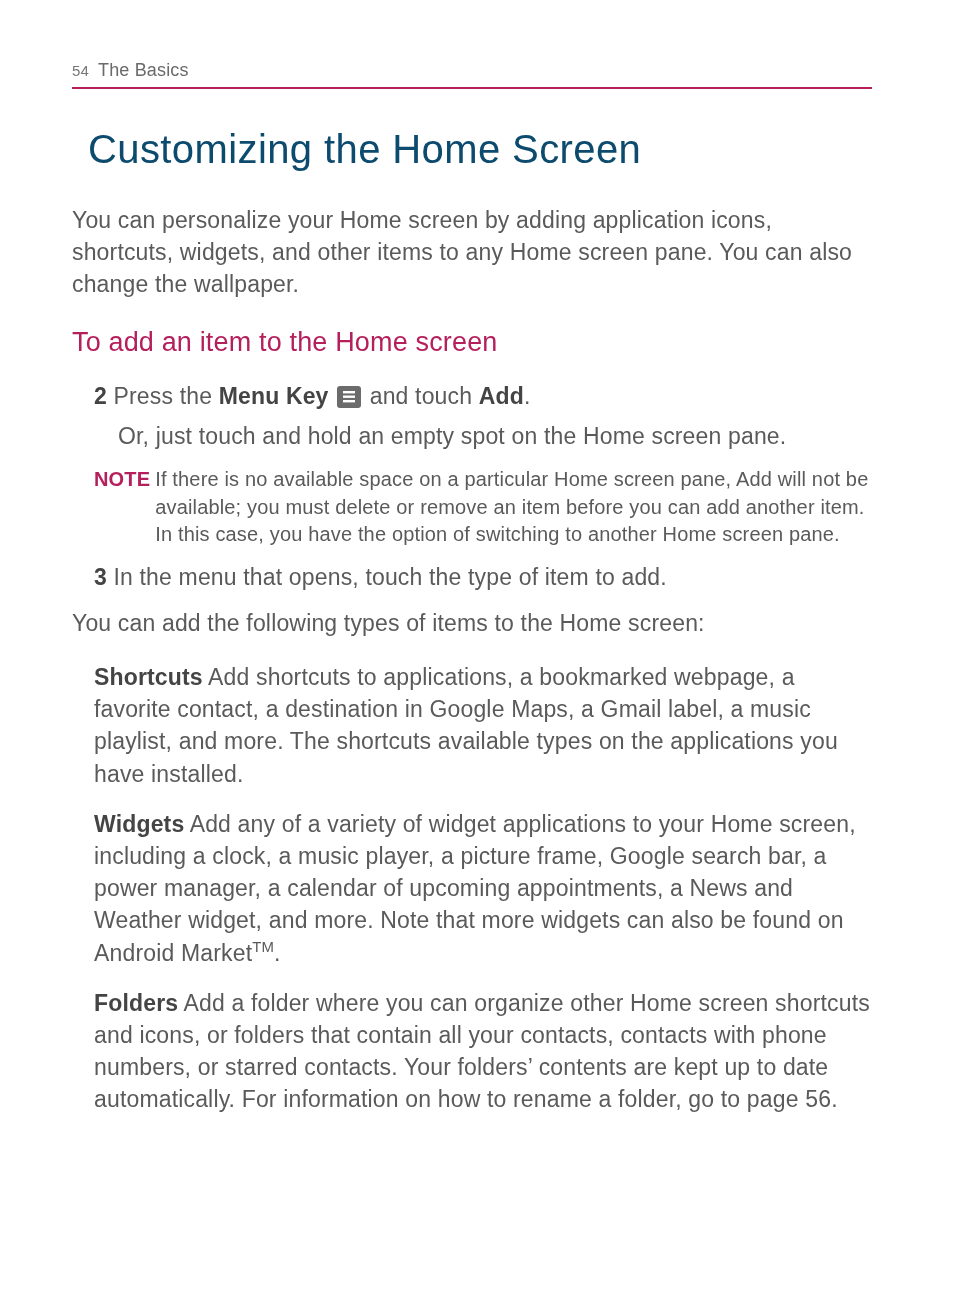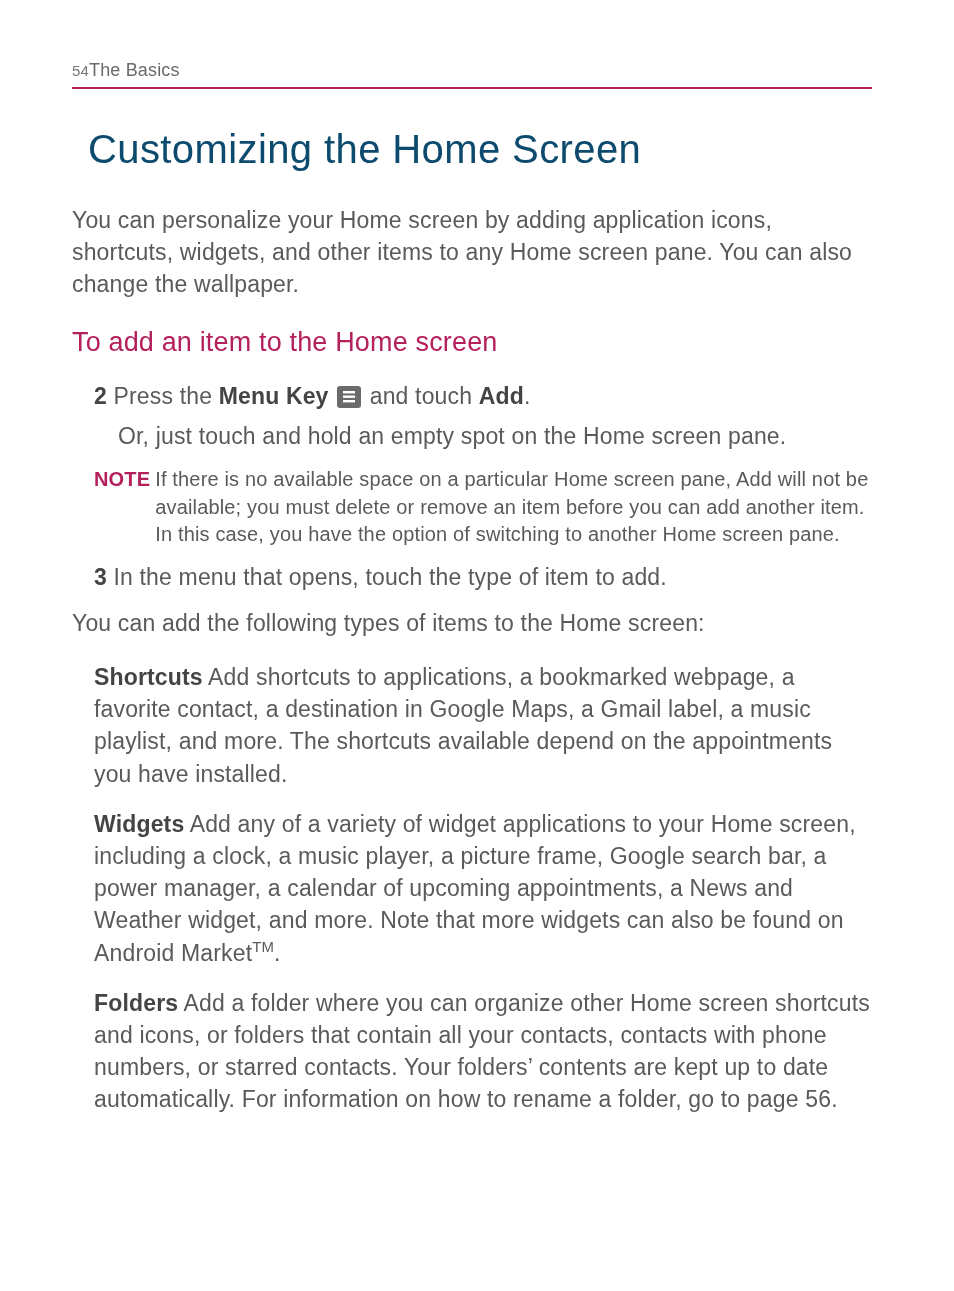--- a/index.html
+++ b/index.html
@@ -11,20 +11,21 @@
     font-weight: 300;
     color: #5a5a5a;
     letter-spacing: 0.01em;
   }
   .page {
     padding: 60px 82px 0 72px;
   }
   .running-head {
     display: flex;
     align-items: baseline;
+    gap: 9px;
     border-bottom: 2px solid #b41f5c;
     padding-bottom: 6px;
     margin-bottom: 38px;
   }
   .running-head .page-no {
     font-size: 15px;
     color: #777;
   }
   .running-head .section {
     font-size: 18px;
@@ -130,21 +131,21 @@
     <span class="note-text">If there is no available space on a particular Home screen pane, Add will not be available; you must delete or remove an item before you can add another item. In this case, you have the option of switching to another Home screen pane.</span>
   </div>
 
   <p class="step">
     <span class="num">3</span><span> In the menu that opens, touch the type of item to add.</span>
   </p>
 
   <p class="lead">You can add the following types of items to the Home screen:</p>
 
   <p class="item-block">
-    <span class="bold">Shortcuts</span><span>  Add shortcuts to applications, a bookmarked webpage, a favorite contact, a destination in Google Maps, a Gmail label, a music playlist, and more. The shortcuts available depend on the appointments you have installed.</span>
+    <span class="bold">Shortcuts</span><span>  Add shortcuts to applications, a bookmarked webpage, a favorite contact, a destination in Google Maps, a Gmail label, a music playlist, and more. The shortcuts available types on the applications you have installed.</span>
   </p>
 
   <p class="item-block">
     <span class="bold">Widgets</span><span>  Add any of a variety of widget applications to your Home screen, including a clock, a music player, a picture frame, Google search bar, a power manager, a calendar of upcoming appointments, a News and Weather widget, and more. Note that more widgets can also be found on Android Market</span><sup>TM</sup><span>.</span>
   </p>
 
   <p class="item-block">
     <span class="bold">Folders</span><span>  Add a folder where you can organize other Home screen shortcuts and icons, or folders that contain all your contacts, contacts with phone numbers, or starred contacts. Your folders’ contents are kept up to date automatically. For information on how to rename a folder, go to page 56.</span>
   </p>
 

